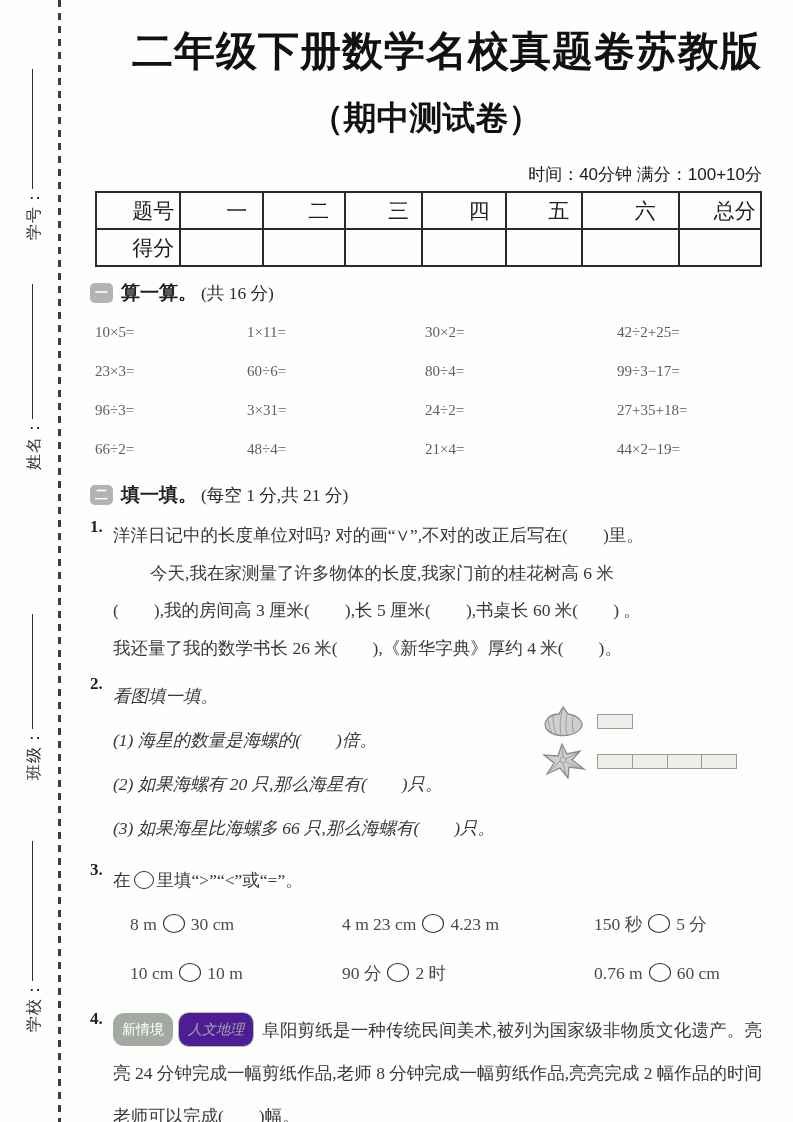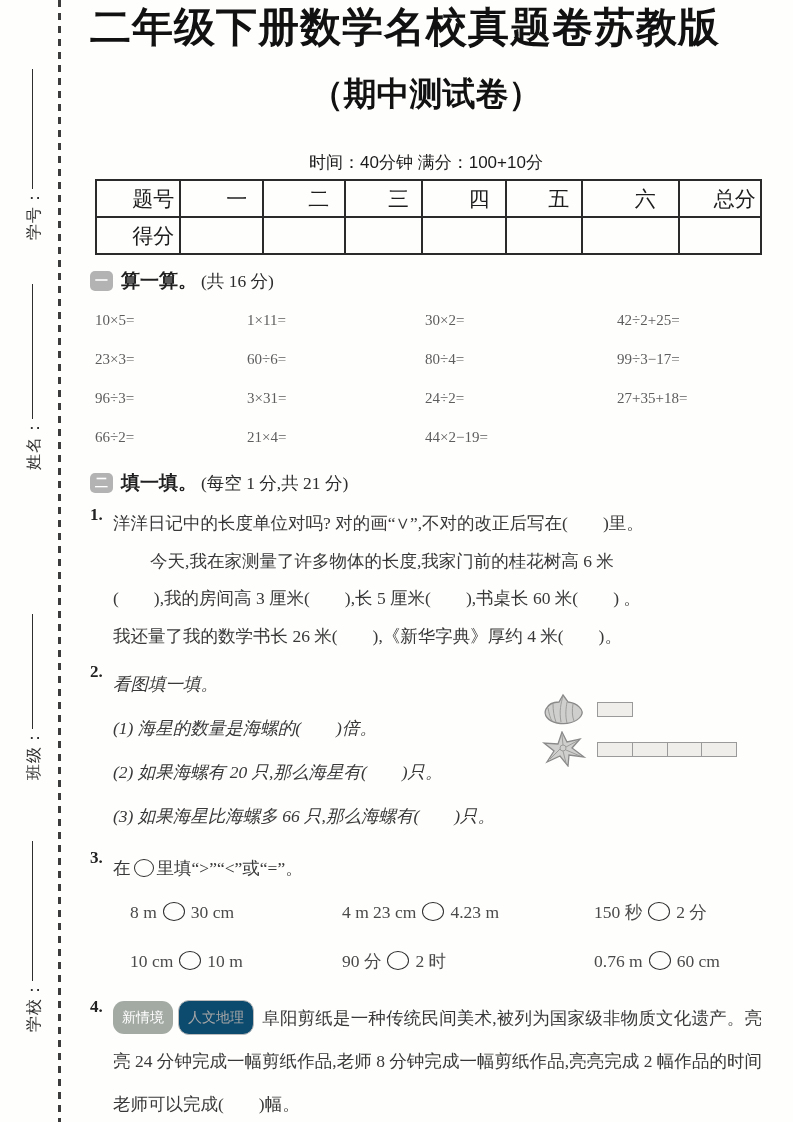--- a/index.html
+++ b/index.html
@@ -13,25 +13,25 @@
       background:repeating-linear-gradient(to bottom,#3c3c3c 0 7px,transparent 7px 13px); }
   .sb-field { position:absolute; left:24px; white-space:nowrap;
       transform:rotate(-90deg); transform-origin:0 0;
       font-size:16px; color:#2e2e2e; letter-spacing:1px; }
   .sb-line { display:inline-block; height:2px; border-bottom:1.8px solid #2e2e2e;
       vertical-align:6px; }
 
   
   .main { position:absolute; left:90px; top:0; width:672px; }
 
-  .title { text-align:left; font-family:"Liberation Sans",sans-serif;
+  .title { margin-top:24px; text-align:right; font-family:"Liberation Sans",sans-serif;
       font-weight:bold; font-size:41px; letter-spacing:1px; color:#111; }
   .subtitle { margin-top:17px; text-align:center; font-family:"Liberation Sans",sans-serif;
       font-weight:bold; font-size:33px; color:#111; }
-  .exam-info { margin-top:34px; text-align:center; font-family:"Liberation Sans",sans-serif;
+  .exam-info { margin-top:22px; text-align:right; font-family:"Liberation Sans",sans-serif;
       font-size:17px; color:#1a1a1a; }
 
   table.score { width:667px; margin-top:5px; border-collapse:collapse; margin-left:5px;
       font-family:"Liberation Sans",sans-serif; font-size:21px; color:#1d1d1d; }
   table.score td { border:2px solid #2a2a2a; height:37px; text-align:center; vertical-align:middle;padding-left:30px; }
 
   .sec-header { margin-top:13px; display:flex; align-items:center; }
   .sec-icon { width:23px; height:20px; background:#b3b3b3; border-radius:5px;
       color:#fff; font-weight:bold; font-size:13px; line-height:20px; text-align:center;
       font-family:"Liberation Sans",sans-serif; flex:0 0 auto; }
@@ -63,21 +63,21 @@
       font-size:17.5px; color:#4a4a4a; line-height:49px; }
   .circle { display:inline-block; width:22px; height:19px; border:1.7px solid #2d2d2d;
       border-radius:50%; vertical-align:-3px; margin:0 6px; }
   .circle.small { width:20px; height:18px; vertical-align:-3px; margin:0 3px; }
 
   .q4 { margin-top:11px; }
   .q4 .qtext { font-size:17.5px; color:#383838; line-height:43px; text-align:justify; }
   .badge { display:inline-block; font-family:"Liberation Sans",sans-serif; font-size:14px;
       border-radius:11px; padding:7px 9px; vertical-align:2px; line-height:19px; }
   .badge1 { background:#a3aaa3; color:#ffffff; margin-right:5px; }
-  .badge2 { background:#0c4a6e; color:#a6a6a6; border:1.5px solid #bcbcbc; margin-right:8px; }
+  .badge2 { background:#4c1d95; color:#a6a6a6; border:1.5px solid #bcbcbc; margin-right:8px;font-style:italic; }
 
   svg .fill { fill:#cfcfcd; stroke:#8a8a8a; stroke-width:1.3; }
   svg .det { fill:none; stroke:#969694; stroke-width:0.9; }
 </style>
 </head>
 <body>
 
 <div class="page">
 
   <div class="cut-line"></div>
@@ -137,20 +137,21 @@
       <span>42÷2+25=</span>
       <span>23×3=</span>
       <span>60÷6=</span>
       <span>80÷4=</span>
       <span>99÷3−17=</span>
       <span>96÷3=</span>
       <span>3×31=</span>
       <span>24÷2=</span>
       <span>27+35+18=</span>
       <span>66÷2=</span>
+      <span>48÷4=</span>
       <span>21×4=</span>
       <span>44×2−19=</span>
     </div>
 
     <div class="sec-header">
       <div class="sec-icon">二</div>
       <span class="sec-title">填一填。</span>
       <span class="sec-points">(每空 1 分,共 21 分)</span>
     </div>
 
@@ -202,21 +203,21 @@
         </div>
       </div>
     </div>
 
     <div class="q q3">
       <span class="qnum">3.</span>
       <div class="qline"><span>在</span><span class="circle small"></span><span>里填“&gt;”“&lt;”或“=”。</span></div>
       <div class="cmp-row">
         <span><span>8 m</span><span class="circle"></span><span>30 cm</span></span>
         <span><span>4 m 23 cm</span><span class="circle"></span><span>4.23 m</span></span>
-        <span><span>150 秒</span><span class="circle"></span><span>2 分</span></span>
+        <span><span>150 秒</span><span class="circle"></span><span>5 分</span></span>
       </div>
       <div class="cmp-row">
         <span><span>10 cm</span><span class="circle"></span><span>10 m</span></span>
         <span><span>90 分</span><span class="circle"></span><span>2 时</span></span>
         <span><span>0.76 m</span><span class="circle"></span><span>60 cm</span></span>
       </div>
     </div>
 
     <div class="q q4">
       <span class="qnum">4.</span>

